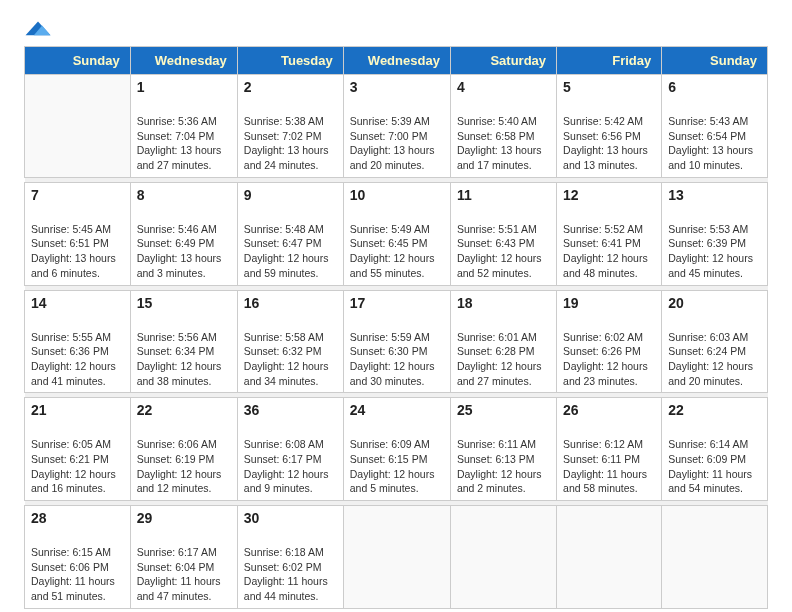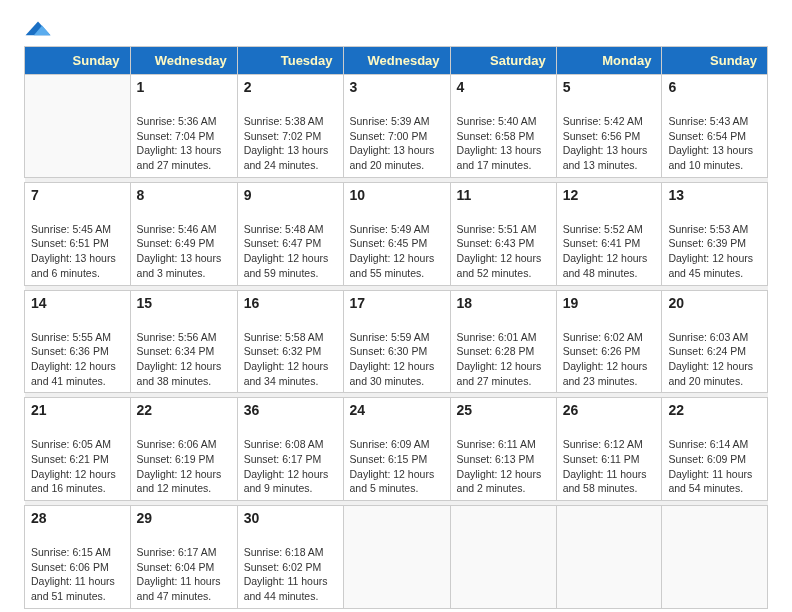--- a/index.html
+++ b/index.html
@@ -106,21 +106,21 @@
 </div>
 
 <table class="calendar">
   <thead>
     <tr>
     <th>Sunday</th>
         <th>Wednesday</th>
         <th>Tuesday</th>
         <th>Wednesday</th>
         <th>Saturday</th>
-        <th>Monday</th>
+        <th>Friday</th>
         <th>Sunday</th>
       </tr>
   </thead>
   <tbody id="calendar-body">
   <tr>
         <td class="empty-cell"></td>
         <td>
           <div class="day-number">1</div>
           <div class="day-info">Sunrise: 5:36 AM<br>Sunset: 7:04 PM<br>Daylight: 13 hours and 27 minutes.</div>
         </td>

